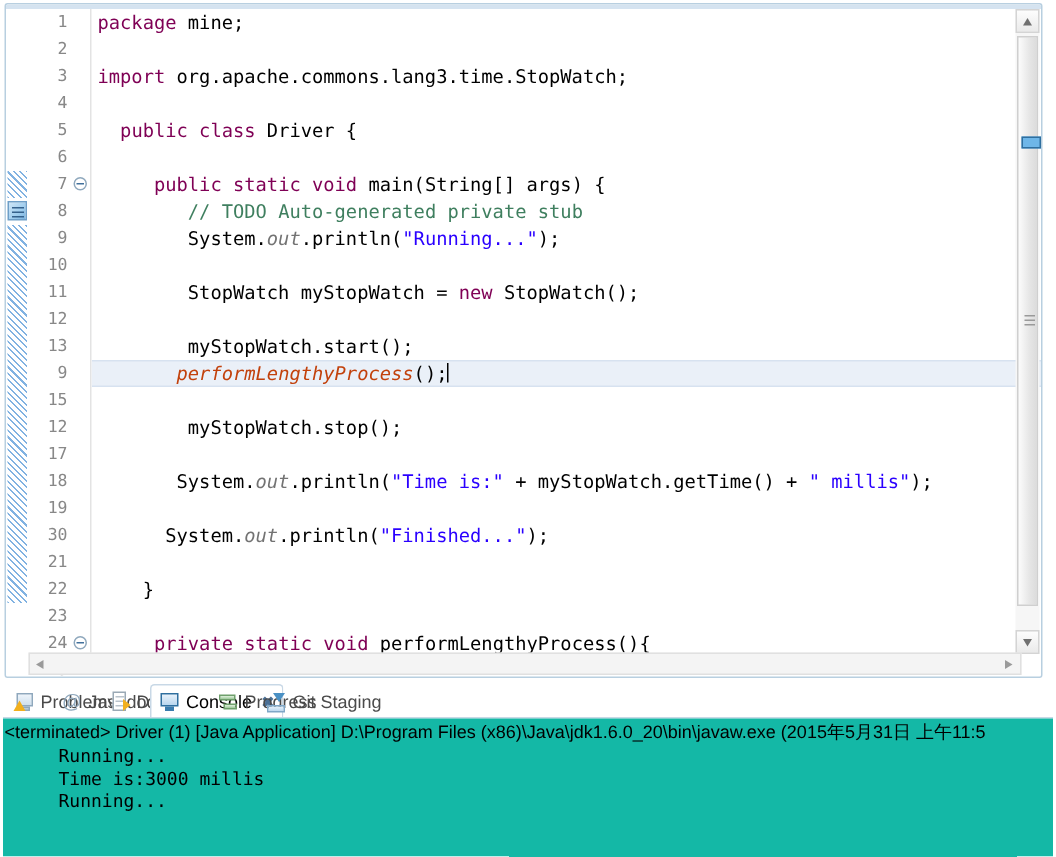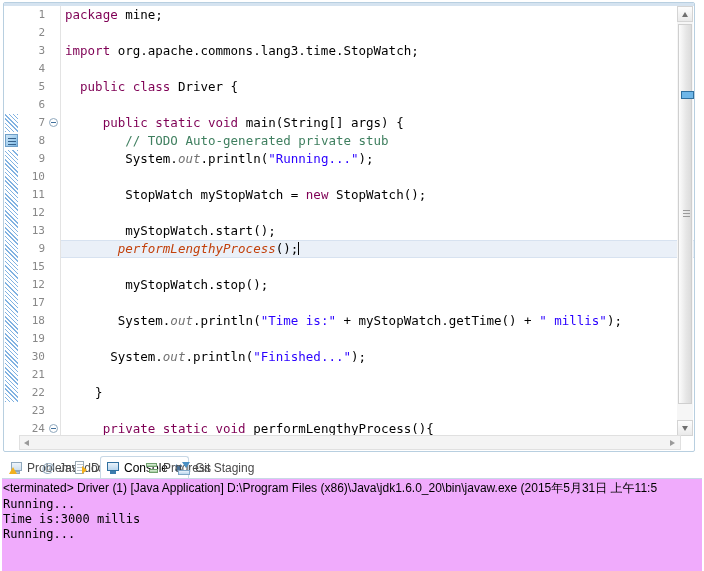--- a/index.html
+++ b/index.html
@@ -349,38 +349,39 @@
     position:absolute; left:5px; top:1px; width:0;height:0;
     border-left:4px solid transparent; border-right:4px solid transparent;
     border-top:6px solid #4a90c4;
   }
 
   
   #console-body {
     position: absolute;
     left: 2px; top: 23px;
     width: 700px; height: 92px;
-    background: #f0abfc;
+    background: #14b8a6;
     overflow: hidden;
   }
   #console-header-line {
     font-family: "Liberation Sans", sans-serif;
     font-size: 12px;
     color: #000000;
     white-space: nowrap;
     padding: 2px 0 1px 1px;
     line-height: 15px;
   }
   .console-out {
     font-family: "DejaVu Sans Mono", monospace;
     font-size: 12px;
     color: #000000;
     white-space: pre;
     line-height: 15px;
     padding-left: 1px;
+    margin-left: 36px;
   }
 </style>
 </head>
 <body>
 
 <div id="editor-panel">
   <div id="editor-frame">
     <div id="editor-top-strip"></div>
 
     <div id="marker-ruler">

